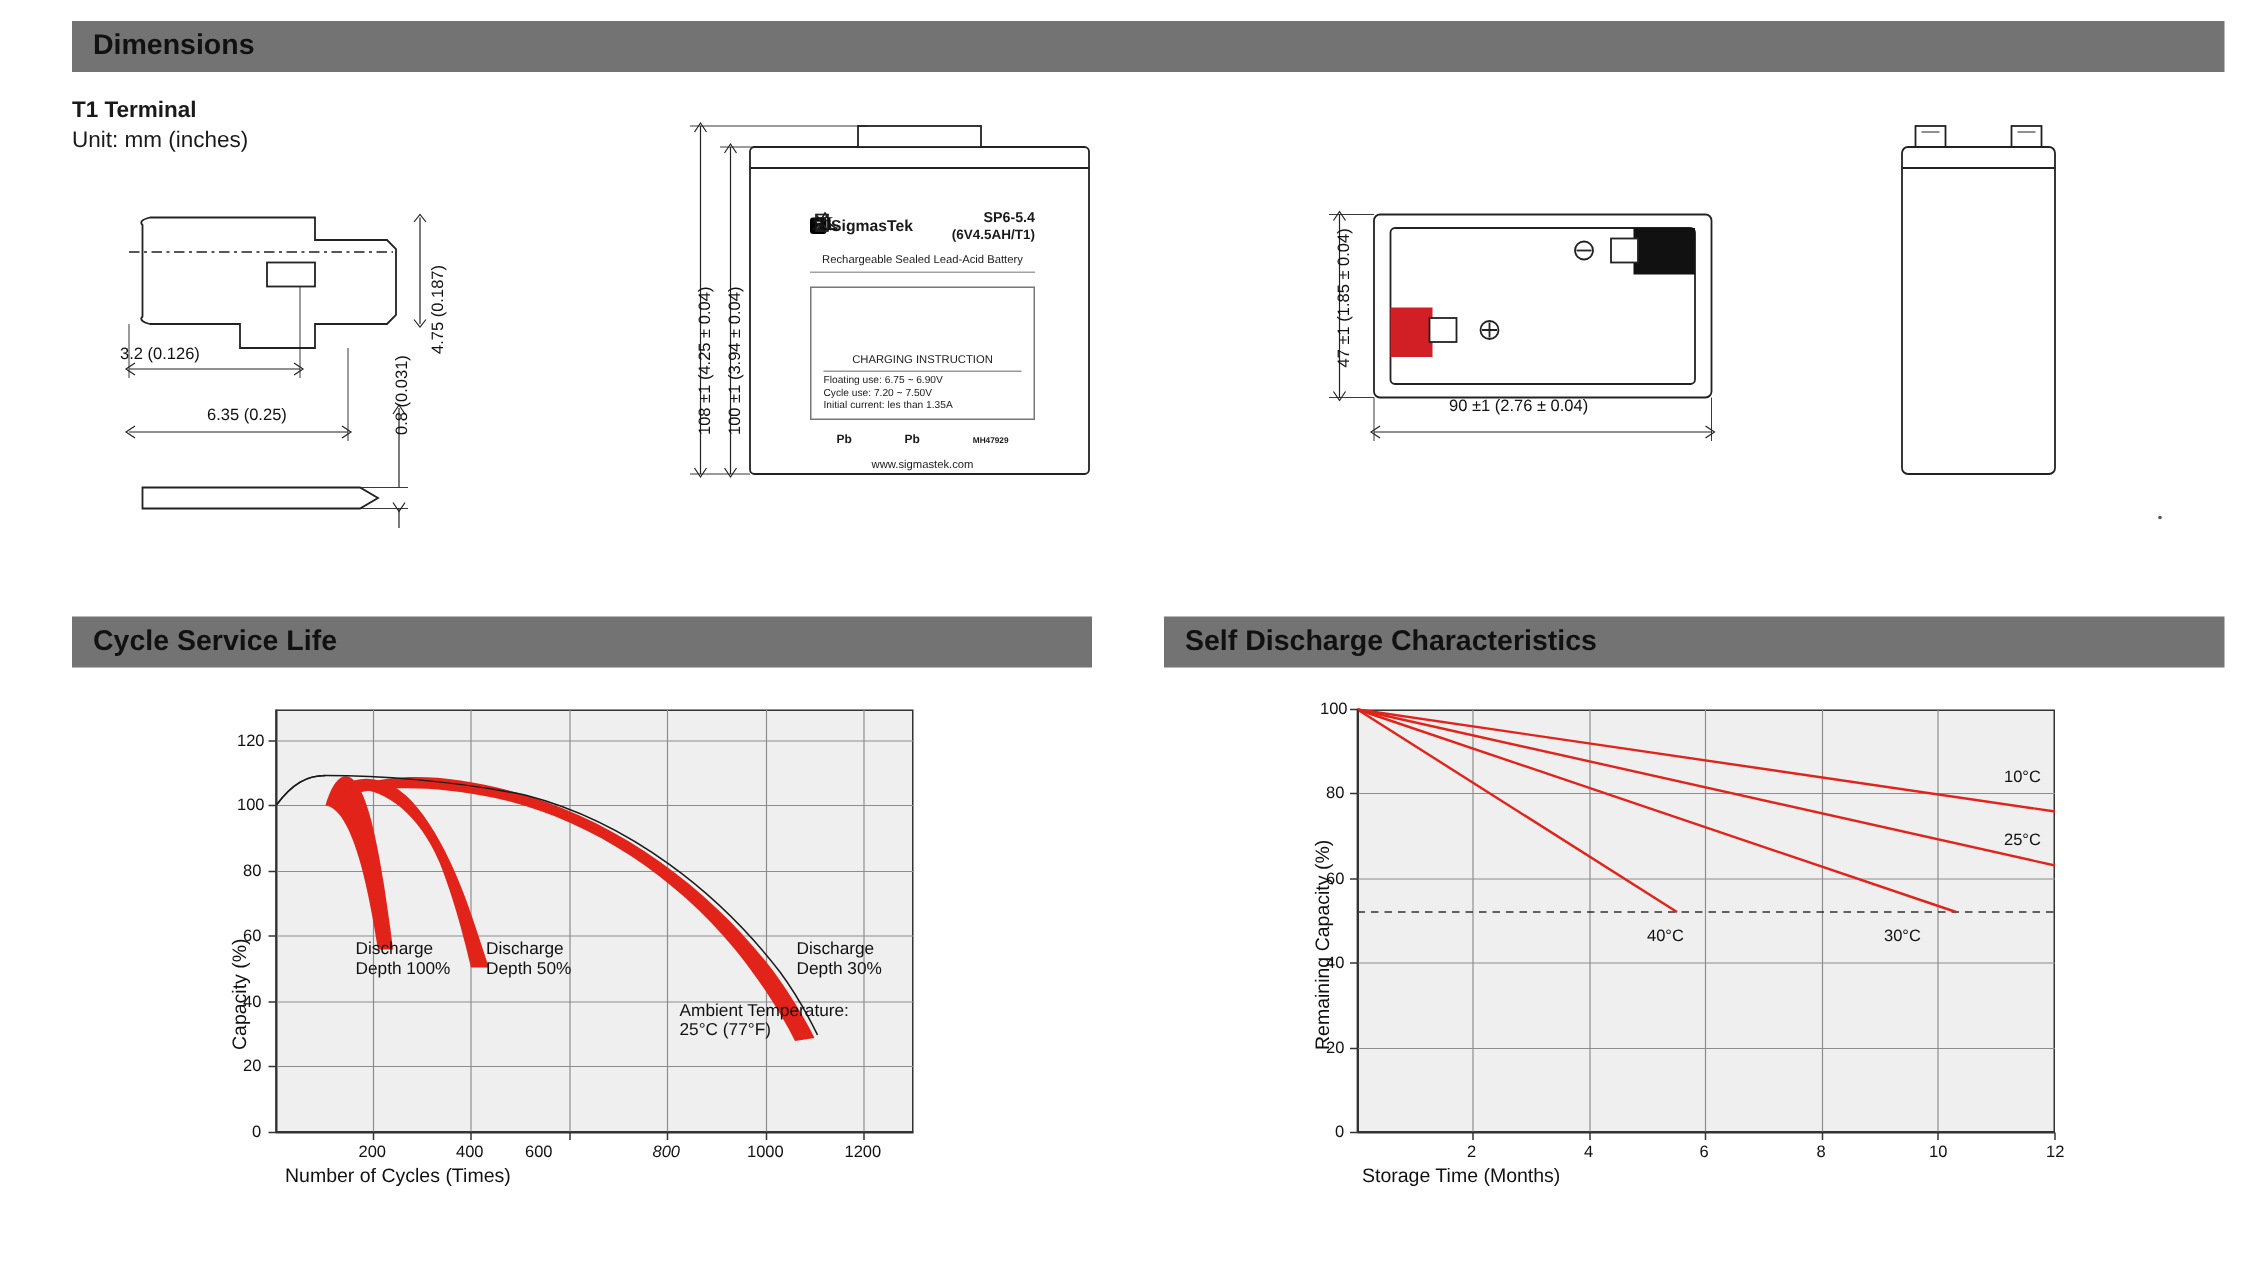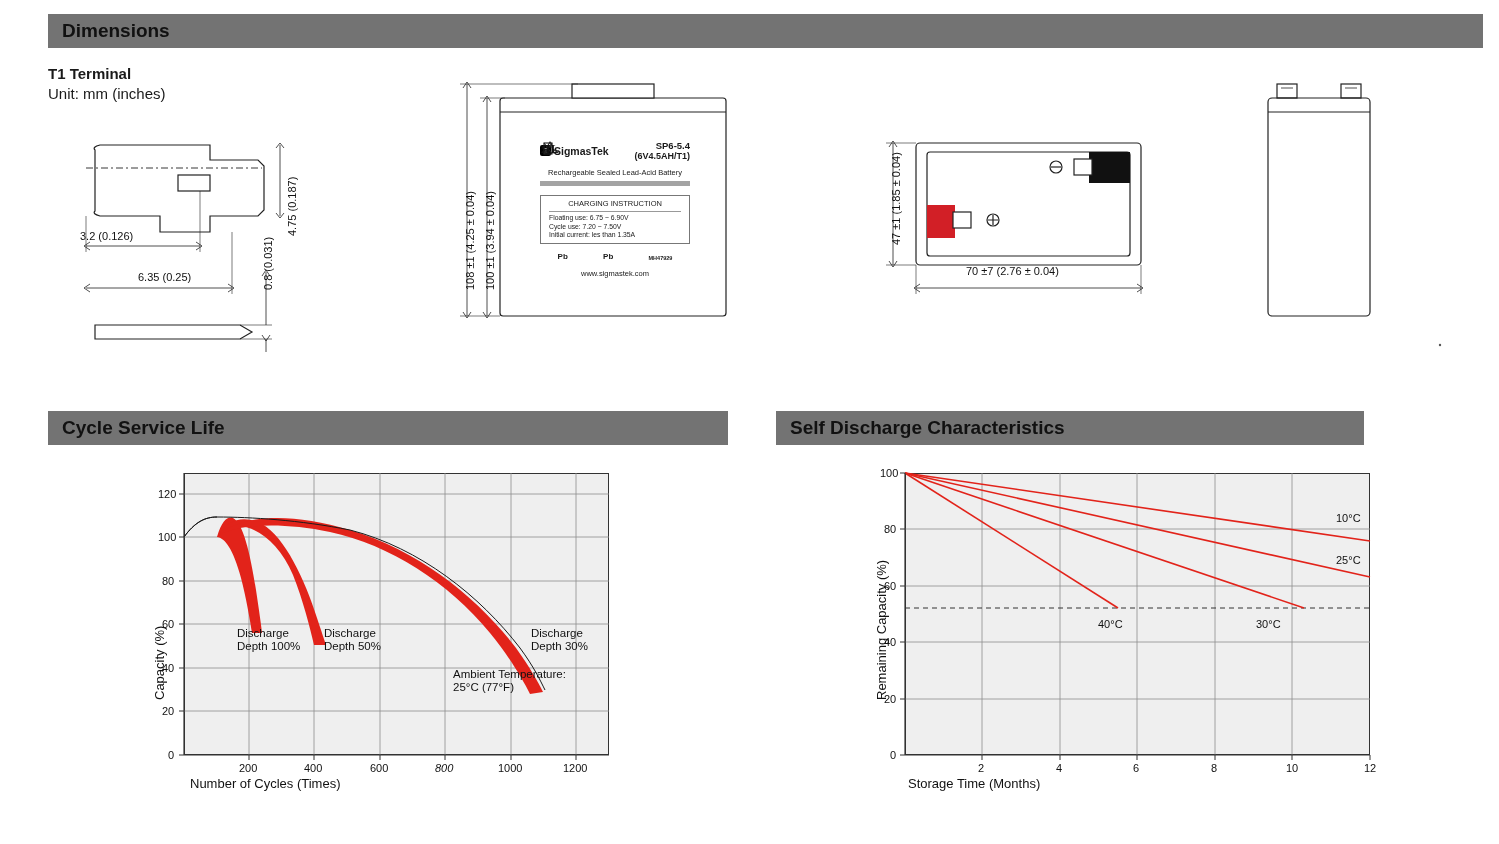--- a/index.html
+++ b/index.html
@@ -9,21 +9,21 @@
     color:#1a1a1a;position:relative;overflow:hidden;
   }
   .section-header{
     position:absolute;background:#737373;display:flex;align-items:center;
     padding-left:14px;box-sizing:border-box;
   }
   .section-header span{font-size:19px;font-weight:bold;color:#111;}
 
   #dimensions-header{left:48px;top:14px;width:1435px;height:34px;}
   #cycle-header{left:48px;top:411px;width:680px;height:34px;}
-  #self-header{left:776px;top:411px;width:588px;height:34px;}
+  #self-header{left:776px;top:411px;width:707px;height:34px;}
 
   .t1-title{position:absolute;left:48px;top:65px;font-size:15px;font-weight:bold;}
   .t1-unit{position:absolute;left:48px;top:85px;font-size:15px;}
 
   
   .lbl{position:absolute;font-size:11px;color:#111;white-space:nowrap;}
   .vlbl{position:absolute;font-size:11px;color:#111;white-space:nowrap;
         transform-origin:0 0;transform:rotate(-90deg);}
   .axis-title{position:absolute;font-size:13px;color:#111;}
   .axis-title-v{position:absolute;font-size:13px;color:#111;
@@ -117,23 +117,23 @@
   <div style="display:flex;align-items:center;justify-content:space-between;">
     <div style="display:flex;align-items:center;">
       <span style="display:inline-block;width:11px;height:11px;background:#000;color:#fff;font-size:8px;line-height:11px;text-align:center;margin-right:3px;border-radius:2px;">Σ</span>
       <span style="font-size:10.5px;font-weight:bold;">SigmasTek</span>
     </div>
     <div style="text-align:right;">
       <div style="font-size:9.5px;font-weight:bold;">SP6-5.4</div>
       <div style="font-size:9px;font-weight:bold;">(6V4.5AH/T1)</div>
     </div>
   </div>
-  <div style="font-size:7.5px;margin-top:7px;border-bottom:5px solid #a3a3a3;padding-bottom:4px;">Rechargeable Sealed Lead-Acid Battery</div>
+  <div style="font-size:7.5px;margin-top:7px;border-bottom:1px solid #a3a3a3;padding-bottom:4px;">Rechargeable Sealed Lead-Acid Battery</div>
   <div style="border:1px solid #777;margin-top:9px;padding:3px 2px;">
-    <div style="font-size:7.5px;">CHARGING INSTRUCTION</div>
+    <div style="font-size:7.5px;margin-top:40px;">CHARGING INSTRUCTION</div>
     <div style="border-top:1px solid #999;margin:3px 6px 2px;"></div>
     <div style="font-size:6.8px;line-height:8.6px;text-align:left;padding-left:6px;">
       <div>Floating use: 6.75 ~ 6.90V</div>
       <div>Cycle use: 7.20 ~ 7.50V</div>
       <div>Initial current: les than 1.35A</div>
     </div>
   </div>
   <div style="display:flex;justify-content:space-around;align-items:flex-end;margin-top:8px;">
     <div style="text-align:center;">
       <svg width="20" height="15" viewBox="0 0 20 15">
@@ -188,21 +188,21 @@
     <path d="M886,143 L916,143" stroke-width="0.6"></path>
     <path d="M886,265 L916,265" stroke-width="0.6"></path>
     <path d="M916,288 L1141,288"></path>
     <path d="M920,284 L914,288 L920,292"></path>
     <path d="M1137,284 L1143,288 L1137,292"></path>
     <path d="M916,265 L916,294" stroke-width="0.6"></path>
     <path d="M1141,265 L1141,294" stroke-width="0.6"></path>
   </g>
 </svg>
 <div class="vlbl" style="left:890px;top:245px;">47 ±1 (1.85 ± 0.04)</div>
-<div class="lbl" style="left:966px;top:265px;">70 ±7 (2.76 ± 0.04)</div>
+<div class="lbl" style="left:966px;top:265px;">90 ±1 (2.76 ± 0.04)</div>
 
 <svg width="1499" height="844" style="pointer-events:none">
   <g stroke="#222" fill="none" stroke-width="1.2">
     <rect x="1268" y="98" width="102" height="218" rx="4"></rect>
     <path d="M1268,112 L1370,112"></path>
     <rect x="1277" y="84" width="20" height="14"></rect>
     <rect x="1341" y="84" width="20" height="14"></rect>
     <path d="M1281,88 L1293,88 M1345,88 L1357,88" stroke-width="0.8"></path>
   </g>
   <circle cx="1440" cy="345" r="1.2" fill="#555" stroke="none"></circle>
@@ -260,21 +260,21 @@
 <div class="lbl" style="left:168px;top:749px;">0</div>
 <div class="lbl" style="left:162px;top:705px;">20</div>
 <div class="lbl" style="left:162px;top:662px;">40</div>
 <div class="lbl" style="left:162px;top:618px;">60</div>
 <div class="lbl" style="left:162px;top:575px;">80</div>
 <div class="lbl" style="left:158px;top:531px;">100</div>
 <div class="lbl" style="left:158px;top:488px;">120</div>
 
 <div class="lbl" style="left:239px;top:762px;">200</div>
 <div class="lbl" style="left:304px;top:762px;">400</div>
-<div class="lbl" style="left:370px;top:762px;">600</div>
+<div class="lbl" style="left:350px;top:762px;">600</div>
 <div class="lbl" style="left:435px;top:762px;font-style:italic;">800</div>
 <div class="lbl" style="left:498px;top:762px;">1000</div>
 <div class="lbl" style="left:563px;top:762px;">1200</div>
 
 <div class="axis-title-v" style="left:152px;top:700px;">Capacity (%)</div>
 <div class="axis-title" style="left:190px;top:776px;">Number of Cycles (Times)</div>
 
 <div class="note" style="left:237px;top:627px;">Discharge
 Depth 100%</div>
 <div class="note" style="left:324px;top:627px;">Discharge

